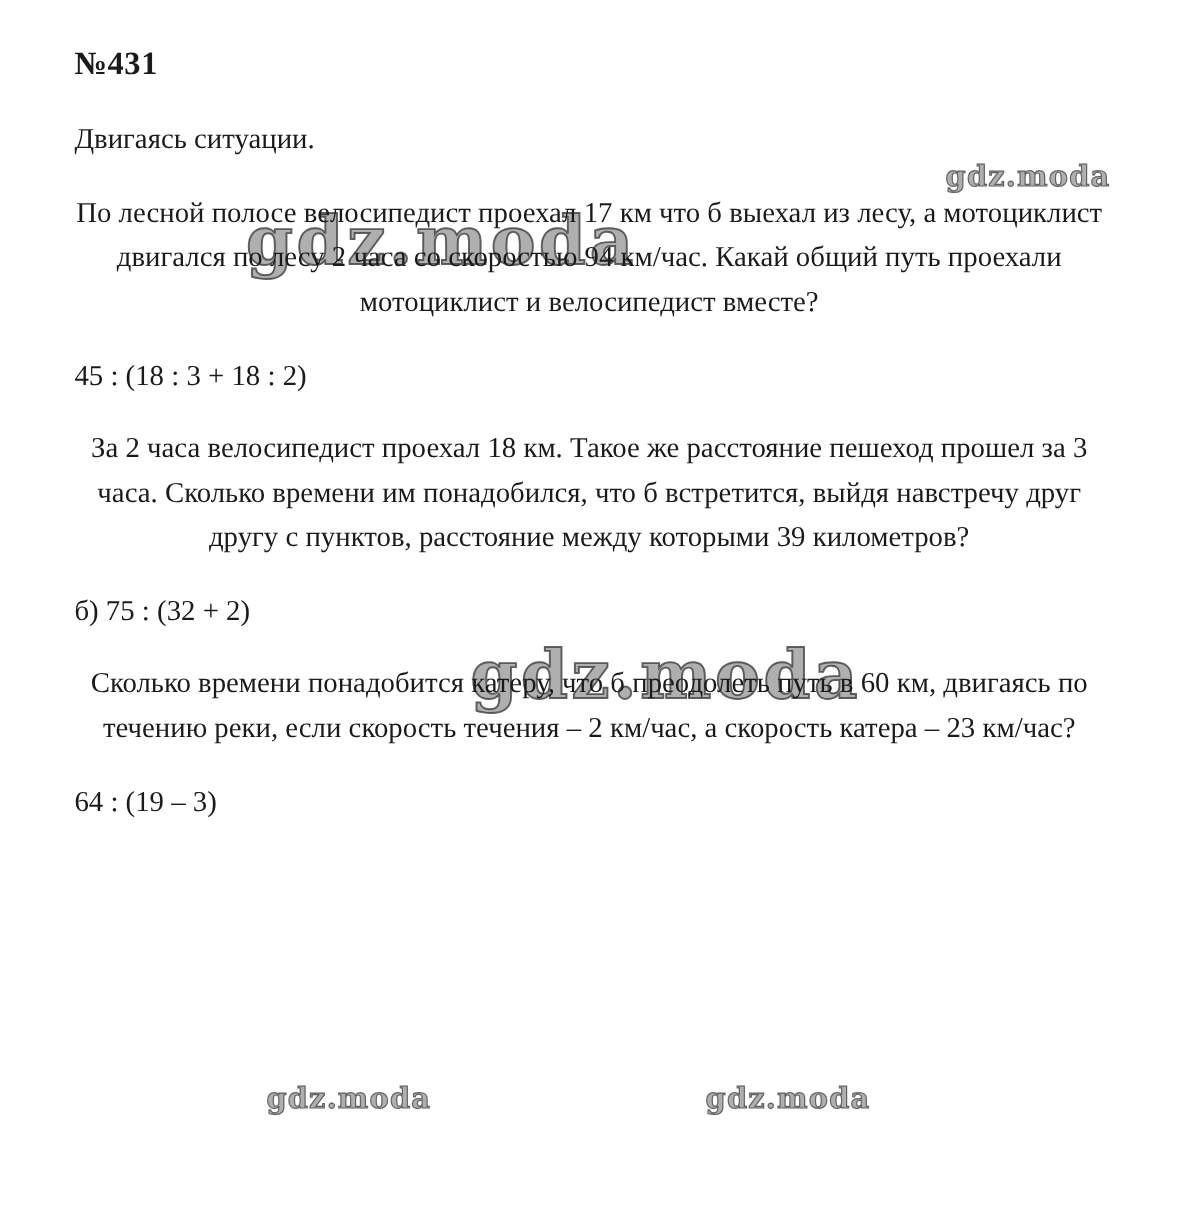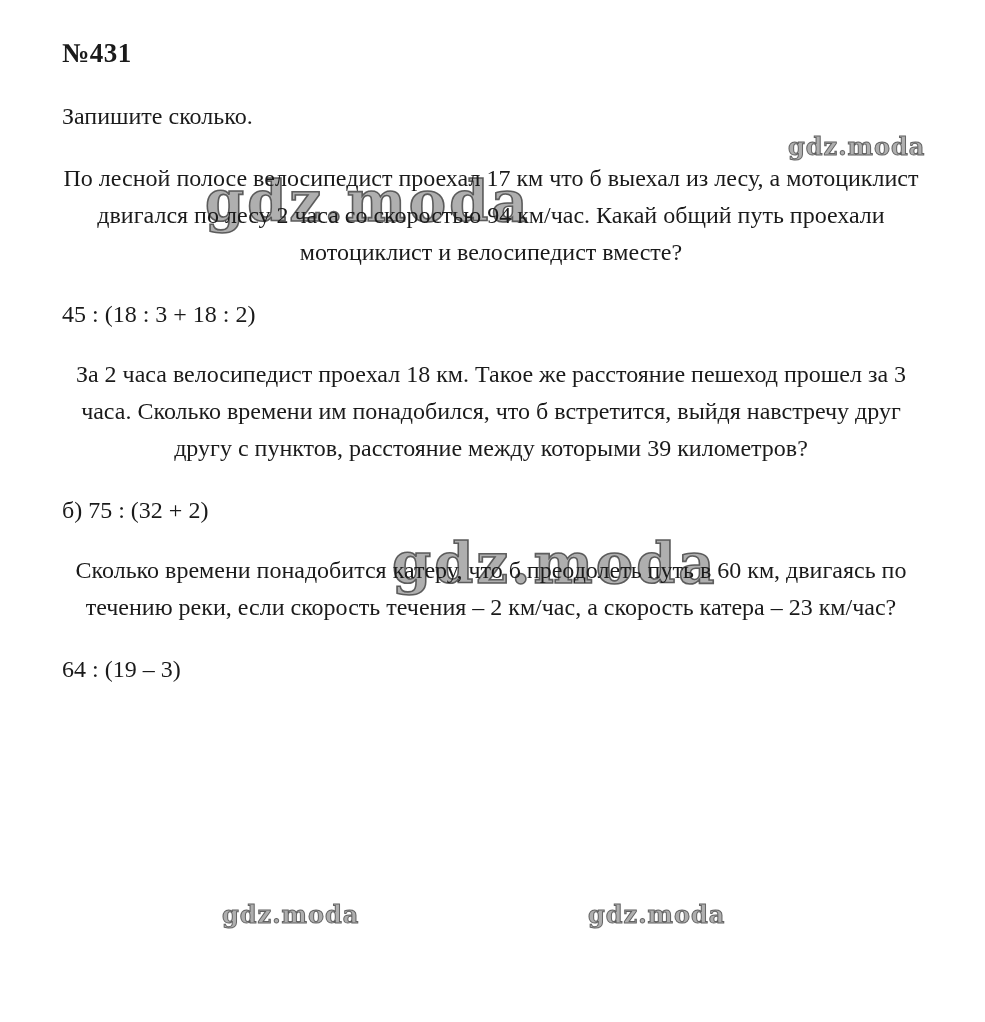--- a/index.html
+++ b/index.html
@@ -80,21 +80,21 @@
   <div class="watermark large" style="top: 136px; left: 205px;">gdz.moda</div>
 
   <div class="watermark large" style="top: 498px; left: 392px;">gdz.moda</div>
 
   <div class="watermark small" style="top: 868px; left: 222px;">gdz.moda</div>
 
   <div class="watermark small" style="top: 868px; left: 588px;">gdz.moda</div>
 
   <h1 class="problem-number">№431</h1>
 
-  <p class="intro">Запишите сколько.</p>
+  <p class="intro">Двигаясь ситуации.</p>
 
 
   <p class="problem-text">По лесной полосе велосипедист проехал 17 км что б выехал из лесу, а мотоциклист двигался по лесу 2 часа со скоростью 94 км/час. Какай общий путь проехали мотоциклист и велосипедист вместе?</p>
 
   <p class="expression">45 : (18 : 3 + 18 : 2)</p>
 
   <p class="problem-text">За 2 часа велосипедист проехал 18 км. Такое же расстояние пешеход прошел за 3 часа. Сколько времени им понадобился, что б встретится, выйдя навстречу друг другу с пунктов, расстояние между которыми 39 километров?</p>
 
   <p class="expression">б) 75 : (32 + 2)</p>
 

